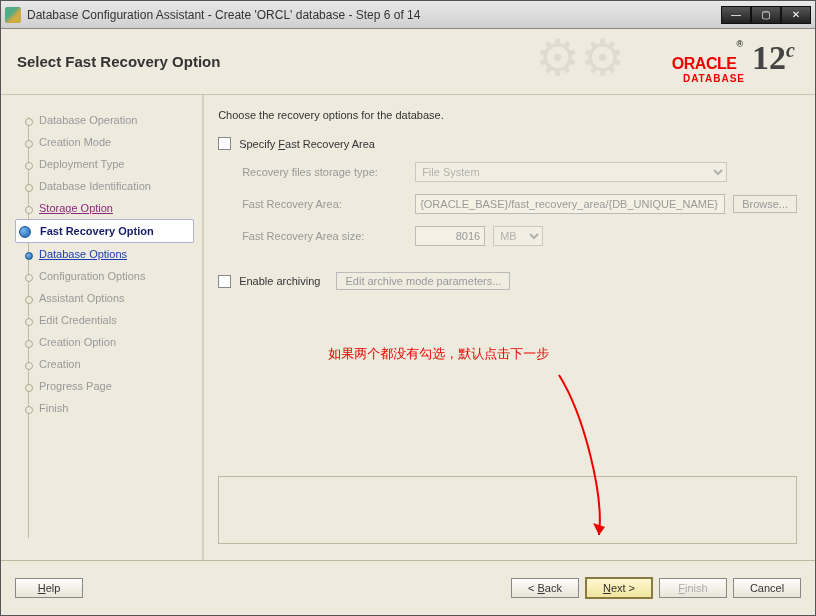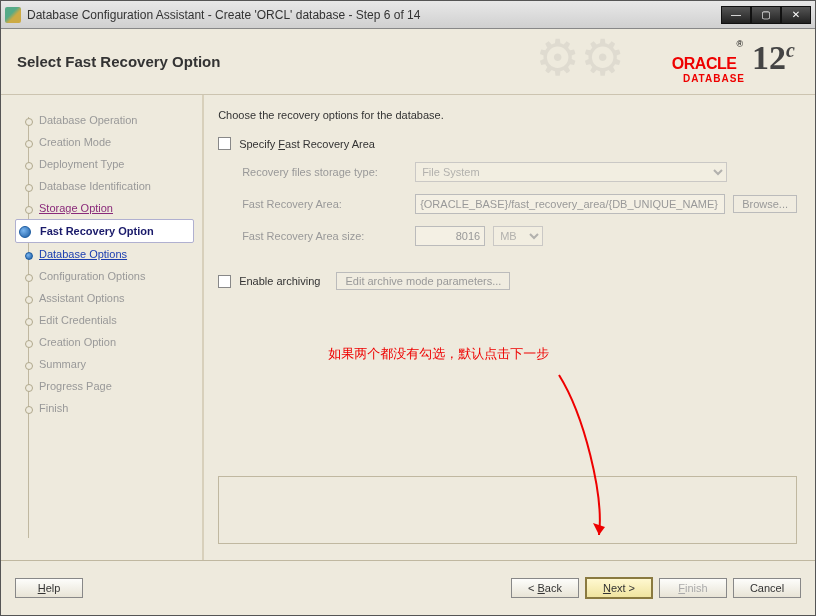--- a/index.html
+++ b/index.html
@@ -98,21 +98,21 @@
       <div class="step done"><span class="dot"></span><span>Creation Mode</span></div>
       <div class="step done"><span class="dot"></span><span>Deployment Type</span></div>
       <div class="step done"><span class="dot"></span><span>Database Identification</span></div>
       <div class="step link visited"><span class="dot"></span><a href="#">Storage Option</a></div>
       <div class="step current"><span class="dot"></span><span>Fast Recovery Option</span></div>
       <div class="step next"><span class="dot"></span><a href="#">Database Options</a></div>
       <div class="step"><span class="dot"></span><span>Configuration Options</span></div>
       <div class="step"><span class="dot"></span><span>Assistant Options</span></div>
       <div class="step"><span class="dot"></span><span>Edit Credentials</span></div>
       <div class="step"><span class="dot"></span><span>Creation Option</span></div>
-      <div class="step"><span class="dot"></span><span>Summary</span></div>
+      <div class="step"><span class="dot"></span><span>Creation</span></div>
       <div class="step"><span class="dot"></span><span>Progress Page</span></div>
       <div class="step"><span class="dot"></span><span>Finish</span></div>
     </div>
 
     <div class="main" style="position:relative;">
       <div class="instr">Choose the recovery options for the database.</div>
 
       <div class="row">
         <span class="checkbox"></span>
         <span class="lbl">Specify <span class="ul">F</span>ast Recovery Area</span>

